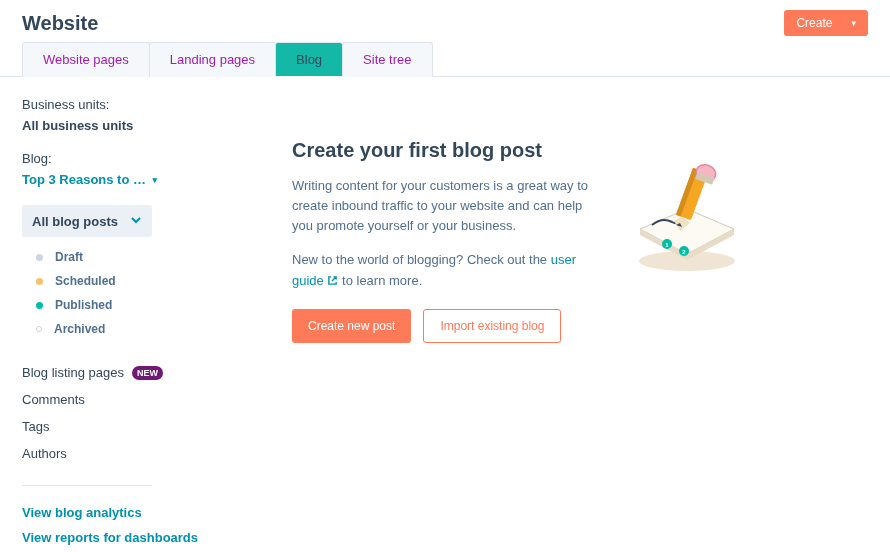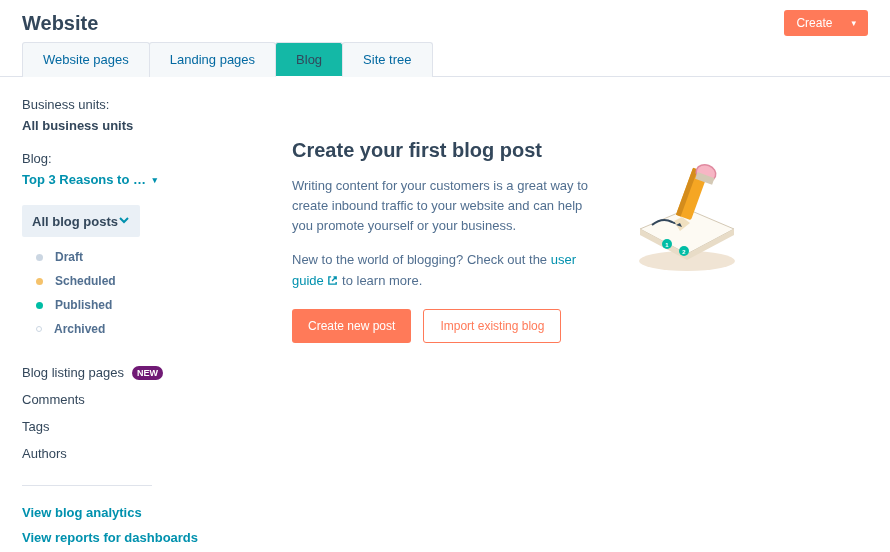--- a/index.html
+++ b/index.html
@@ -44,21 +44,21 @@
     padding: 0 22px;
     border-bottom: 1px solid #dfe3eb;
     gap: 0;
   }
   .tab {
     border: 1px solid #dfe3eb;
     border-bottom: none;
     background: #f5f8fa;
     padding: 9px 20px;
     font-size: 13px;
-    color: #0369a1;
+    color: #a21caf;
     cursor: pointer;
     margin-bottom: -1px;
     border-radius: 3px 3px 0 0;
     margin-right: -1px;
   }
   .tab.active {
     background: #14b8a6;
     border-bottom: 1px solid #fff;
     font-weight: 500;
     color: #33475b;
@@ -107,21 +107,21 @@
   }
   .filter-box {
     background: #eaf0f6;
     padding: 8px 10px;
     display: flex;
     justify-content: space-between;
     align-items: center;
     font-weight: 600;
     font-size: 13px;
     cursor: pointer;
-    width: 118px;
+    width: 130px;
     border-radius: 2px;
   }
   .chevron {
     color: #0091ae;
     font-size: 14px;
   }
   .status-list {
     padding: 8px 0 14px 0;
   }
   .status-item {

